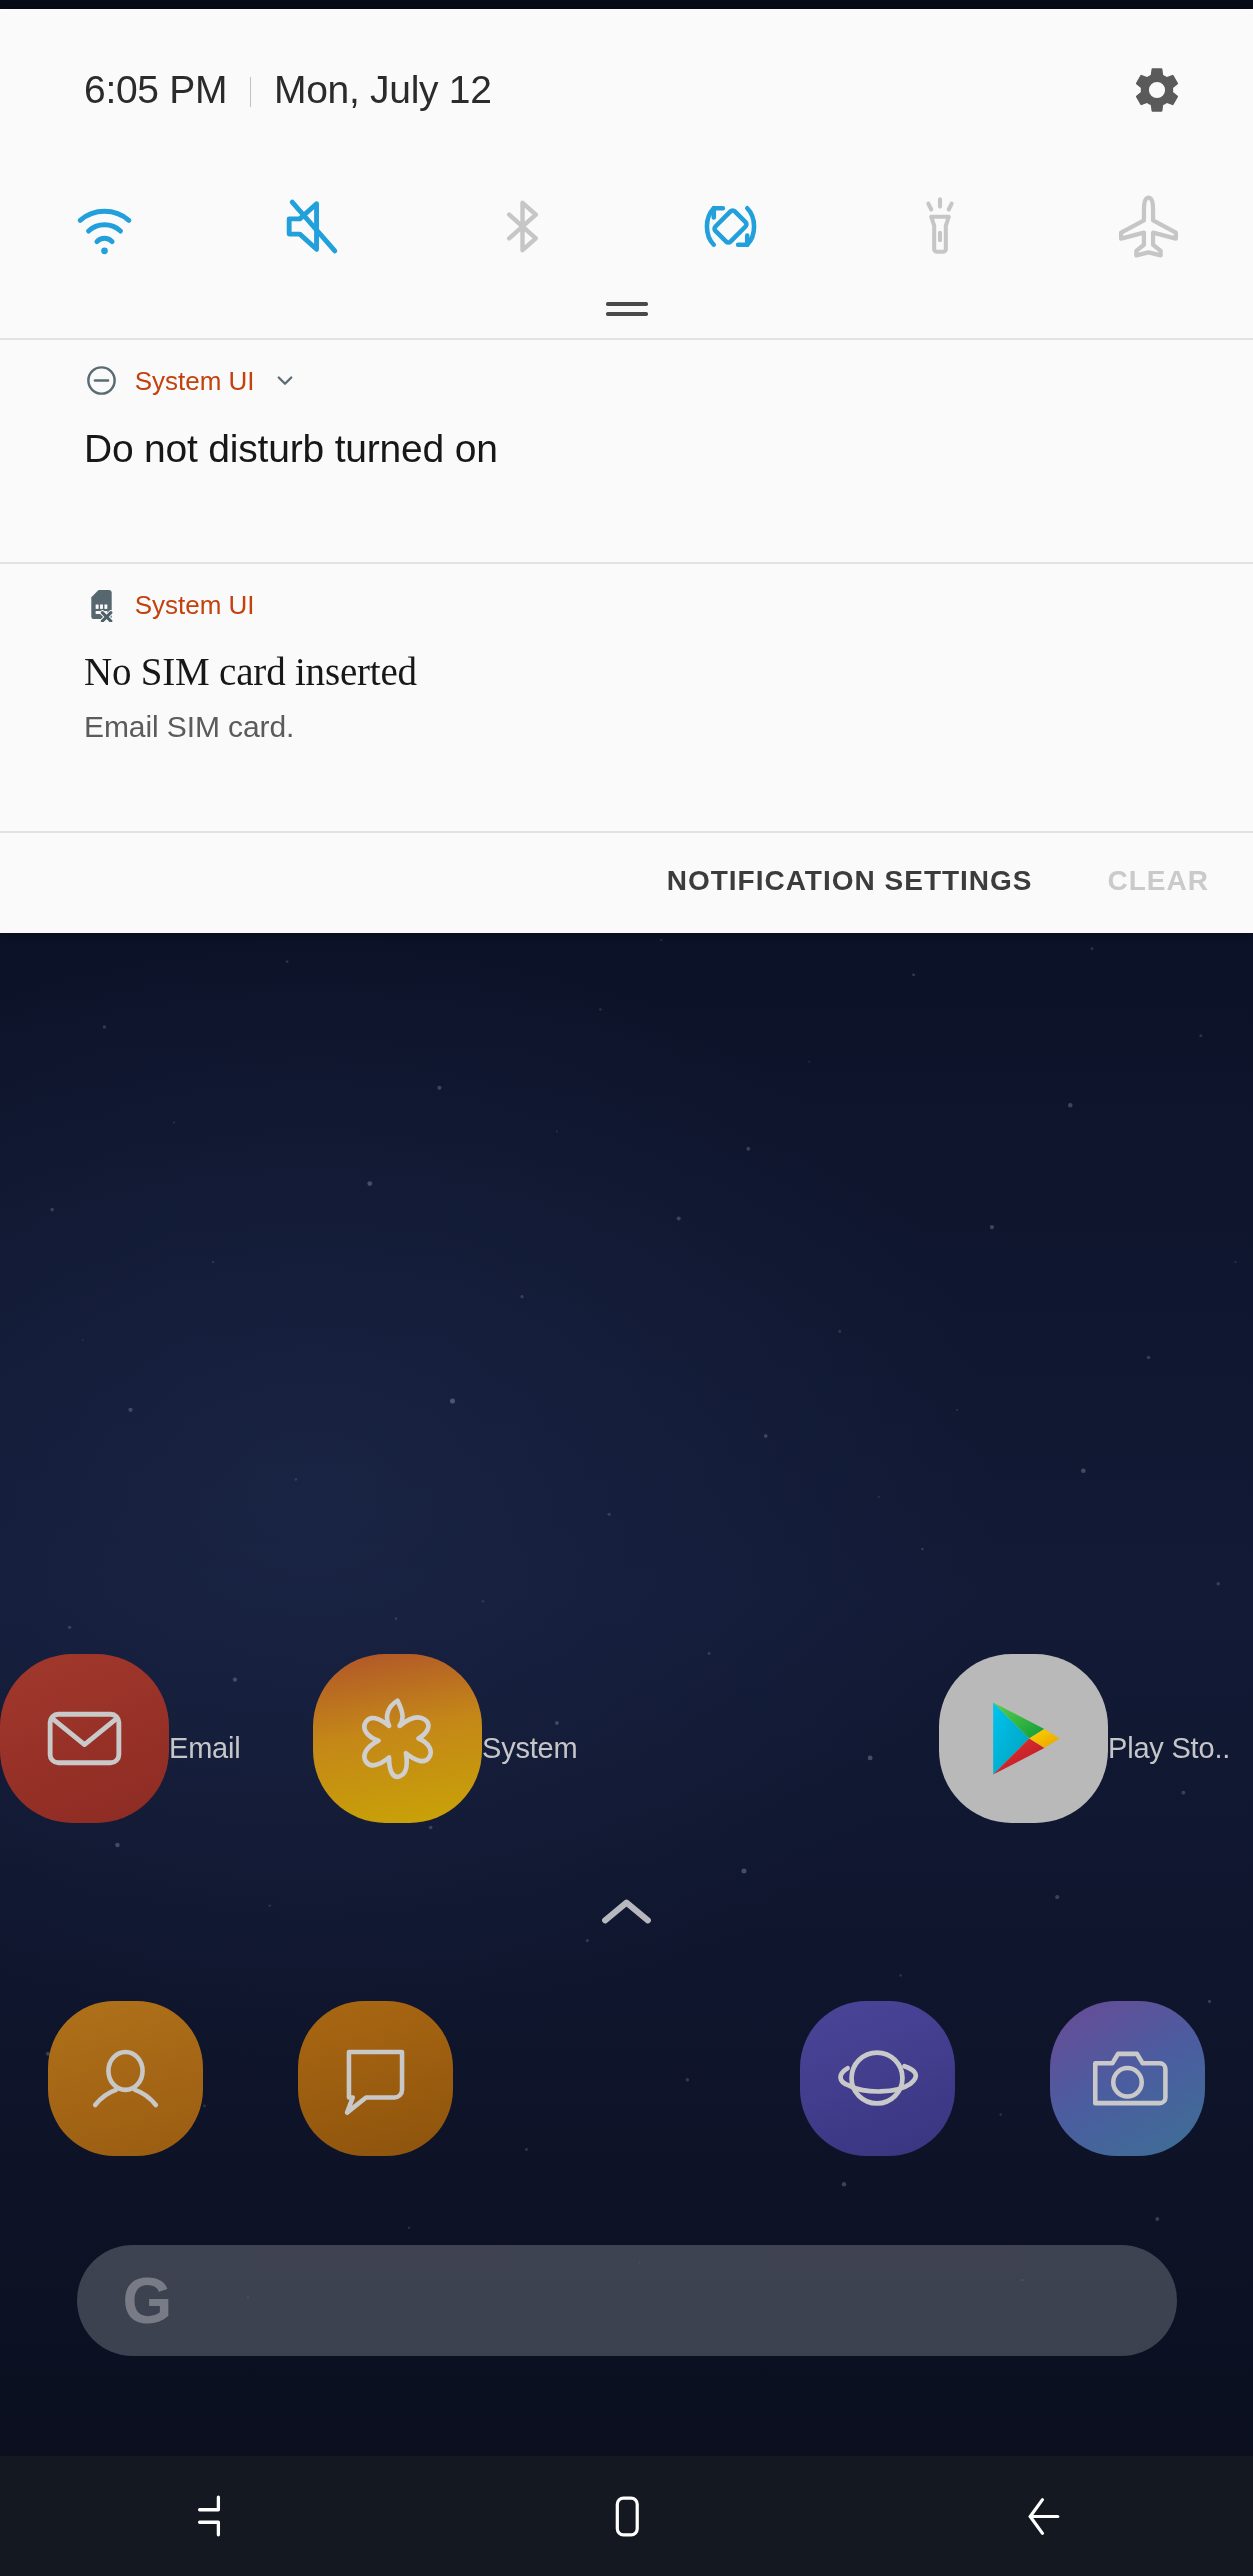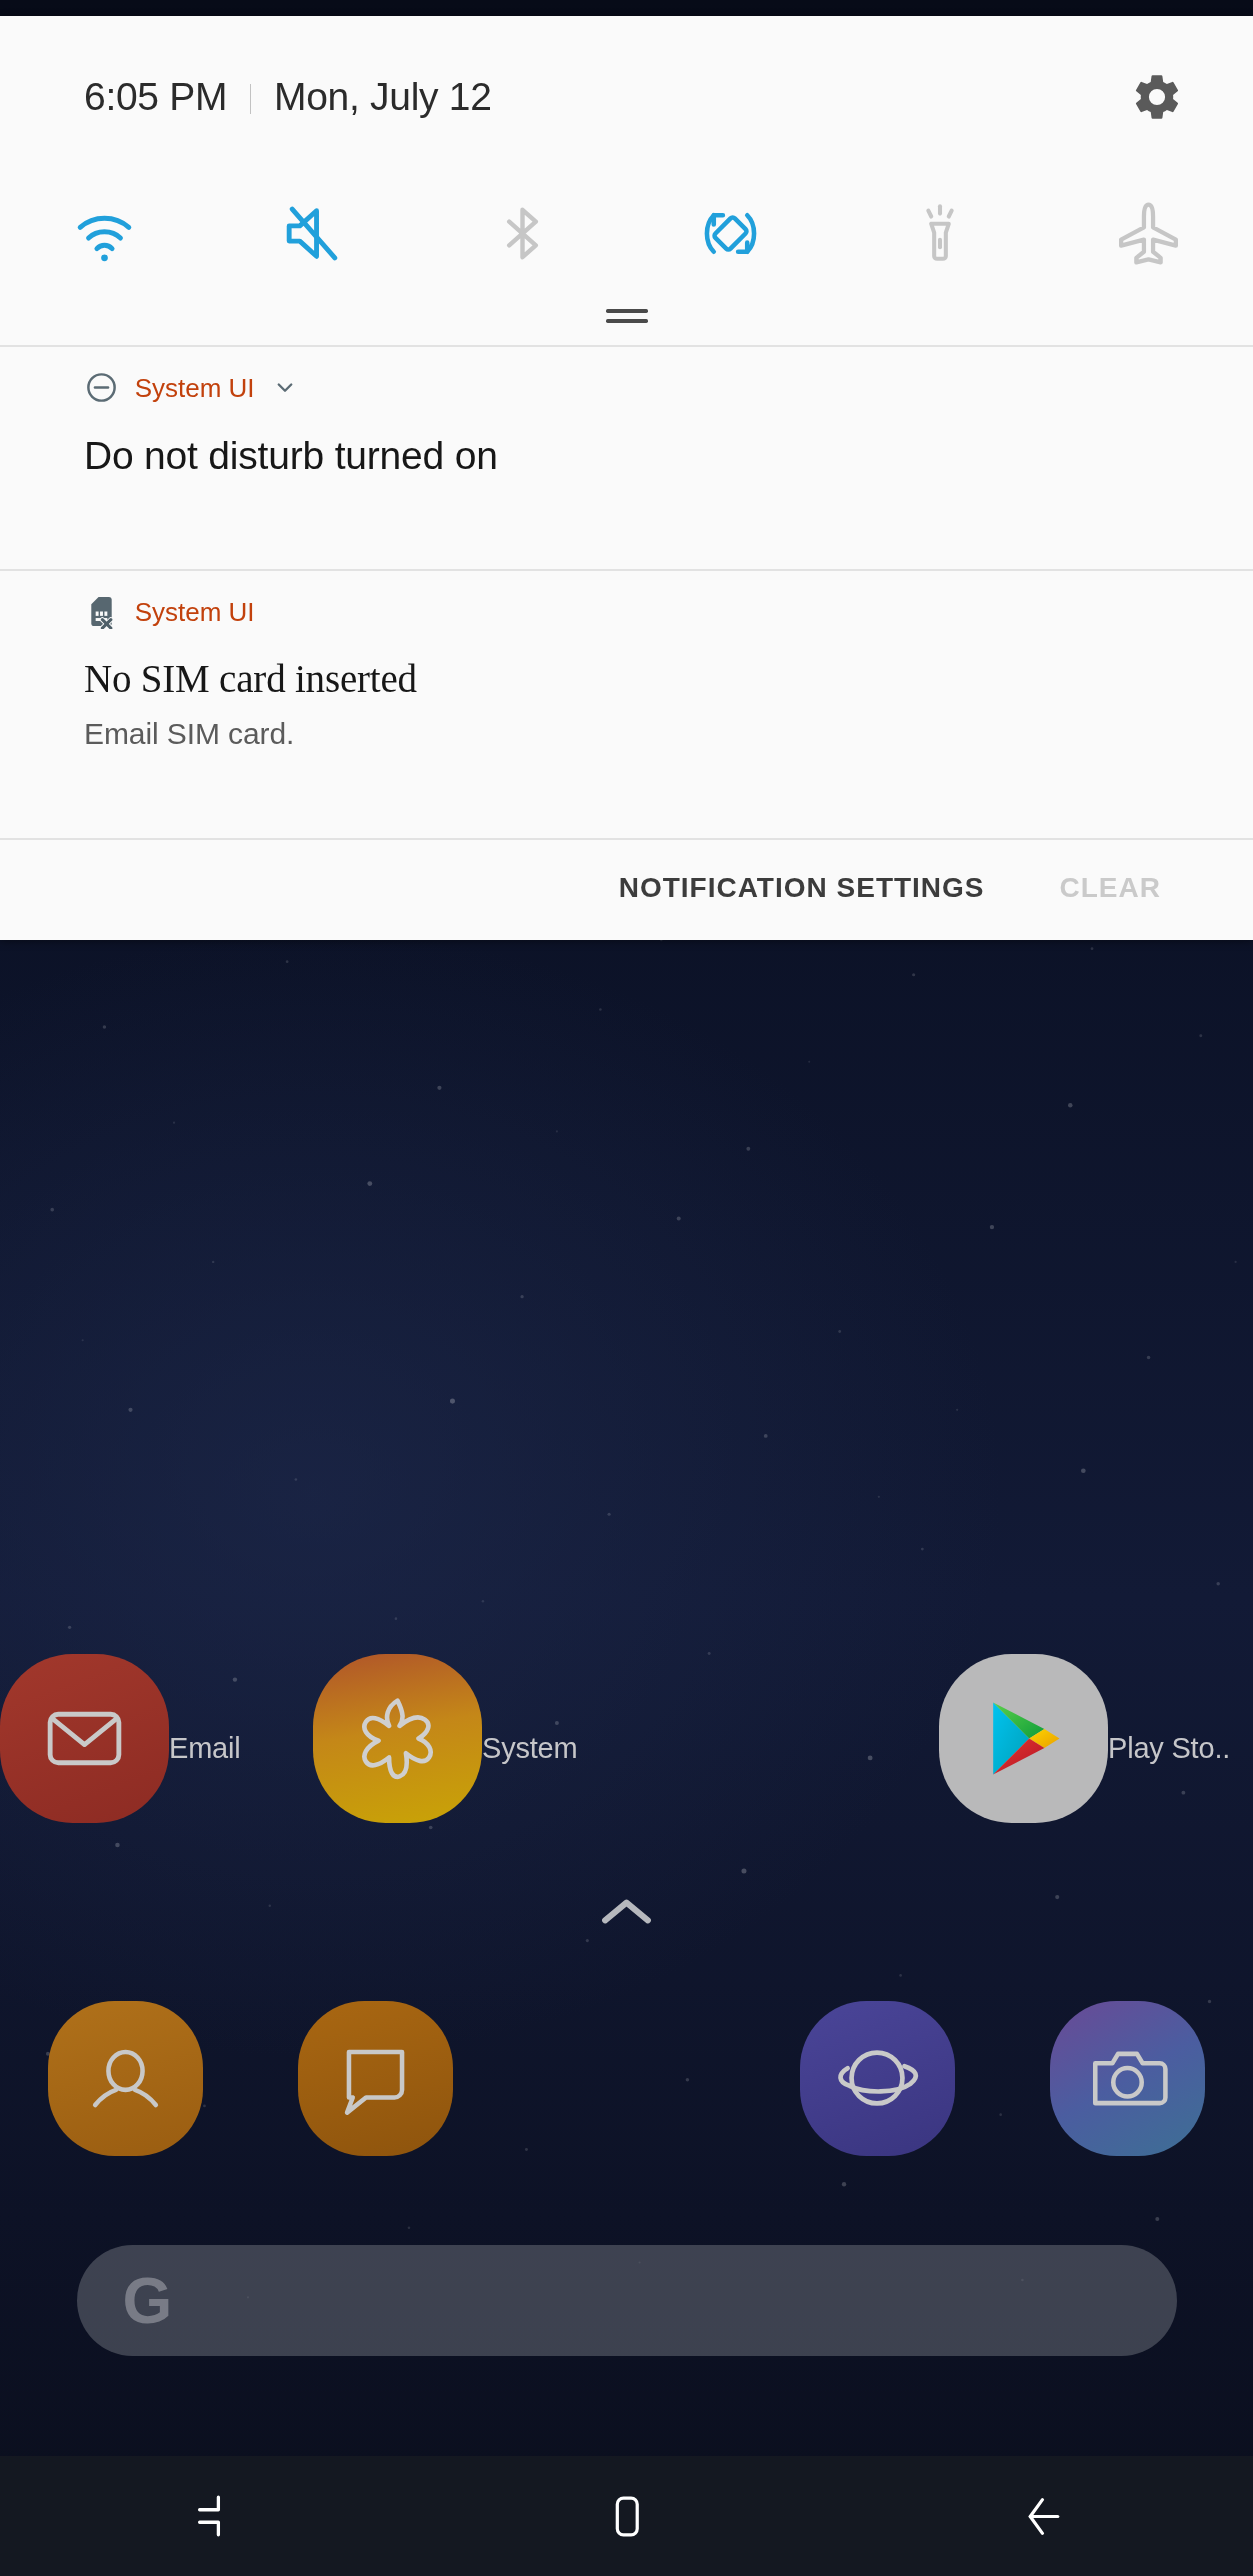--- a/index.html
+++ b/index.html
@@ -27,21 +27,21 @@
     height: 2576px;
     background:
       radial-gradient(ellipse 957px 783px at 25% 58%, rgba(32,44,80,0.55) 0%, rgba(14,20,42,0.0) 72%),
       linear-gradient(180deg, #070b18 0%, #0b1125 32%, #121a36 62%, #0d1226 86%, #0a0e1c 100%);
   }
   .stars { position: absolute; left:0; top:0; width:1253px; height:2576px; opacity:.75; }
 
   
   .shade {
     position: absolute;
-    left: 0; top: 16px;
+    left: 0; top: 9px;
     width: 1253px;
     height: 924px;
     background: #fafafa;
     box-shadow: 0 1.7px 8.7px rgba(0,0,0,0.45);
   }
 
   
   .qs-header {
     position: absolute;
     left: 0; top: 0;
@@ -162,21 +162,21 @@
 
   
   .notif-actions {
     position: absolute;
     left: 0;
     width: 1253px;
     height: 97px;
     display: flex;
     align-items: center;
     justify-content: flex-end;
-    padding-right: 92px;
+    padding-right: 44px;
     box-sizing: border-box;
     gap: 75px;
   }
   .action-primary {
     font-size: 28px;
     font-weight: bold;
     color: #3c3c3c;
     letter-spacing: 1px;
   }
   .action-disabled {

